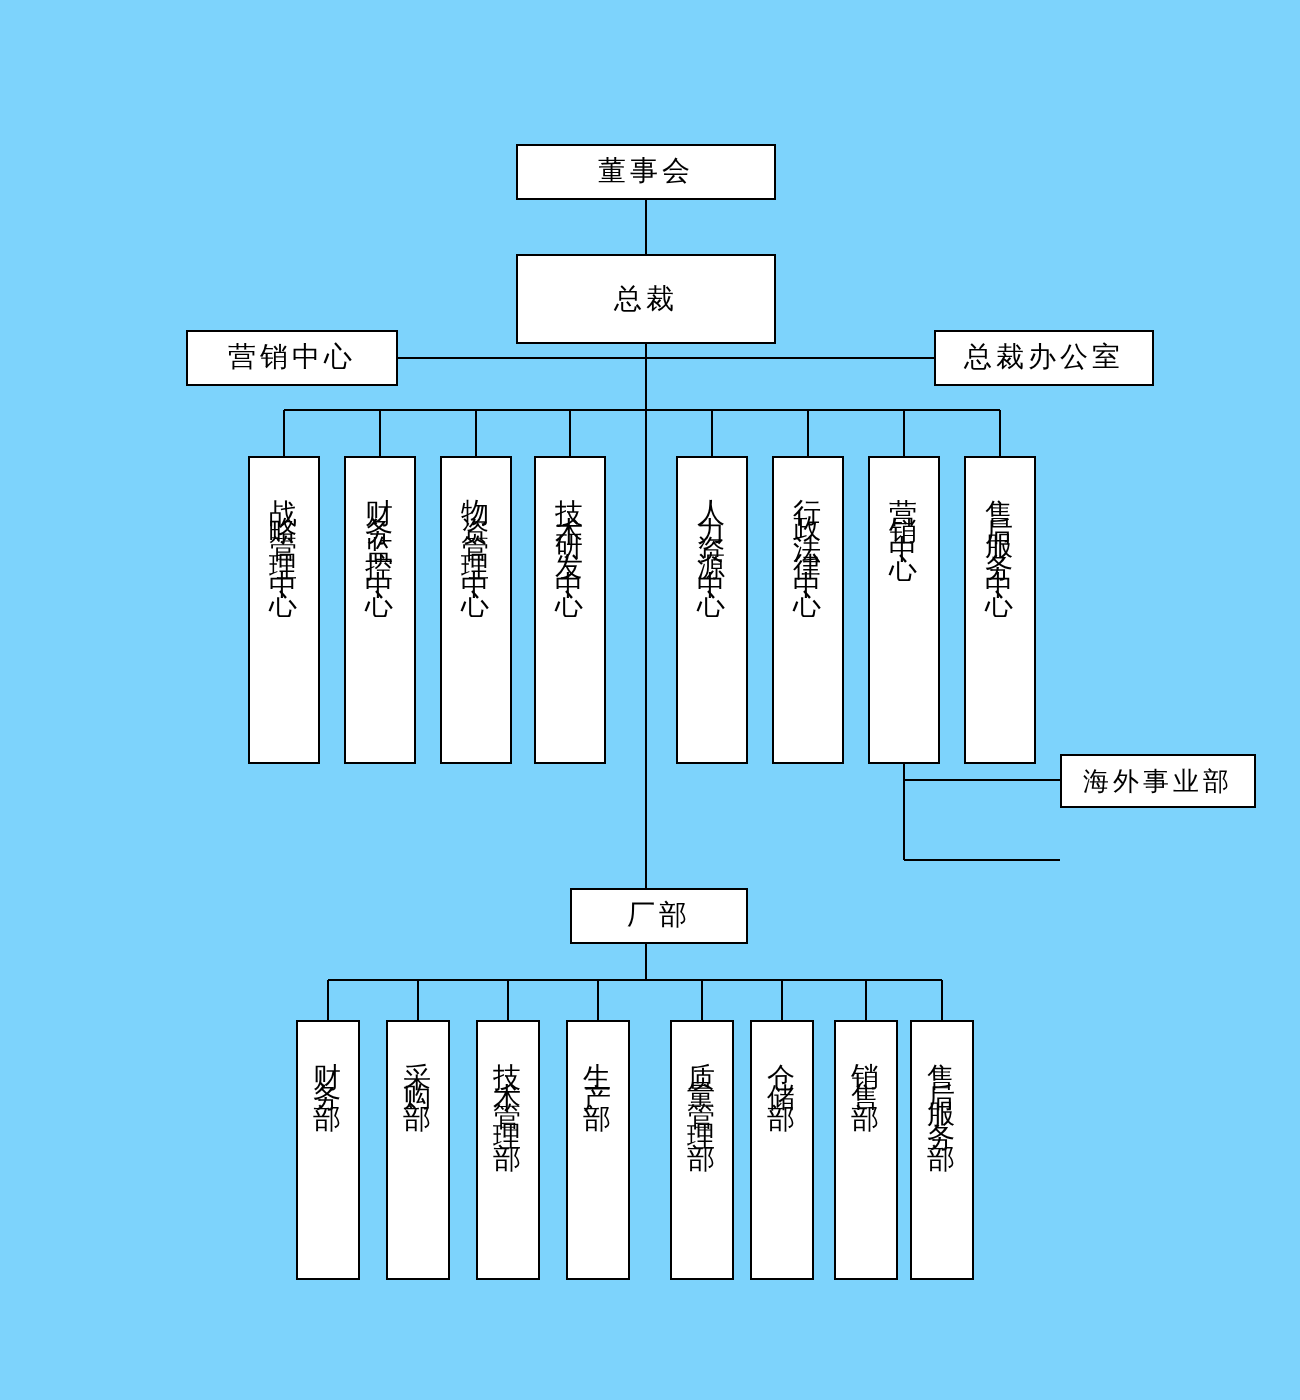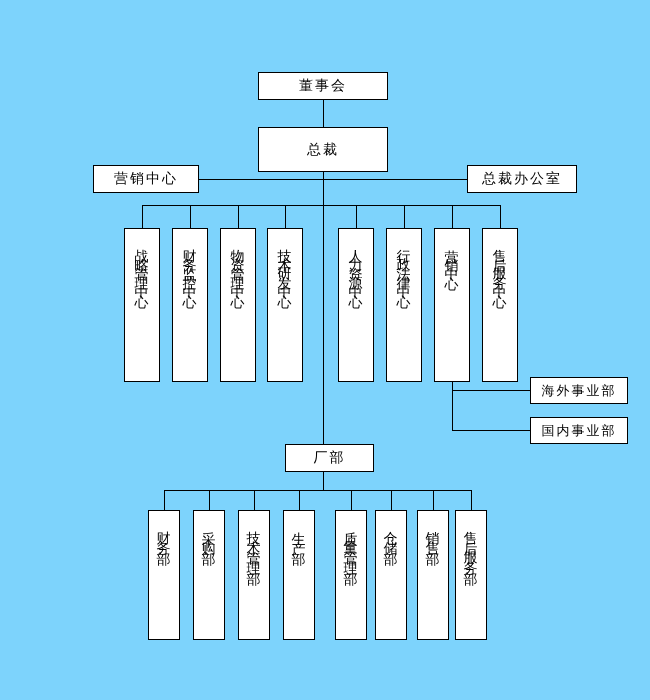--- a/index.html
+++ b/index.html
@@ -136,21 +136,20 @@
     <span class="vtext">行政法律中心</span>
   </div>
   <div id="c6" class="vbox row1">
     <span class="vtext">营销中心</span>
   </div>
   <div id="c7" class="vbox row1">
     <span class="vtext">售后服务中心</span>
   </div>
 
   <div id="overseas" class="box">海外事业部</div>
-  <div id="domestic" class="box">国内事业部</div>
 
   <div id="factory" class="box">厂部</div>
 
   <div id="d0" class="vbox row2">
     <span class="vtext">财务部</span>
   </div>
   <div id="d1" class="vbox row2">
     <span class="vtext">采购部</span>
   </div>
   <div id="d2" class="vbox row2">

